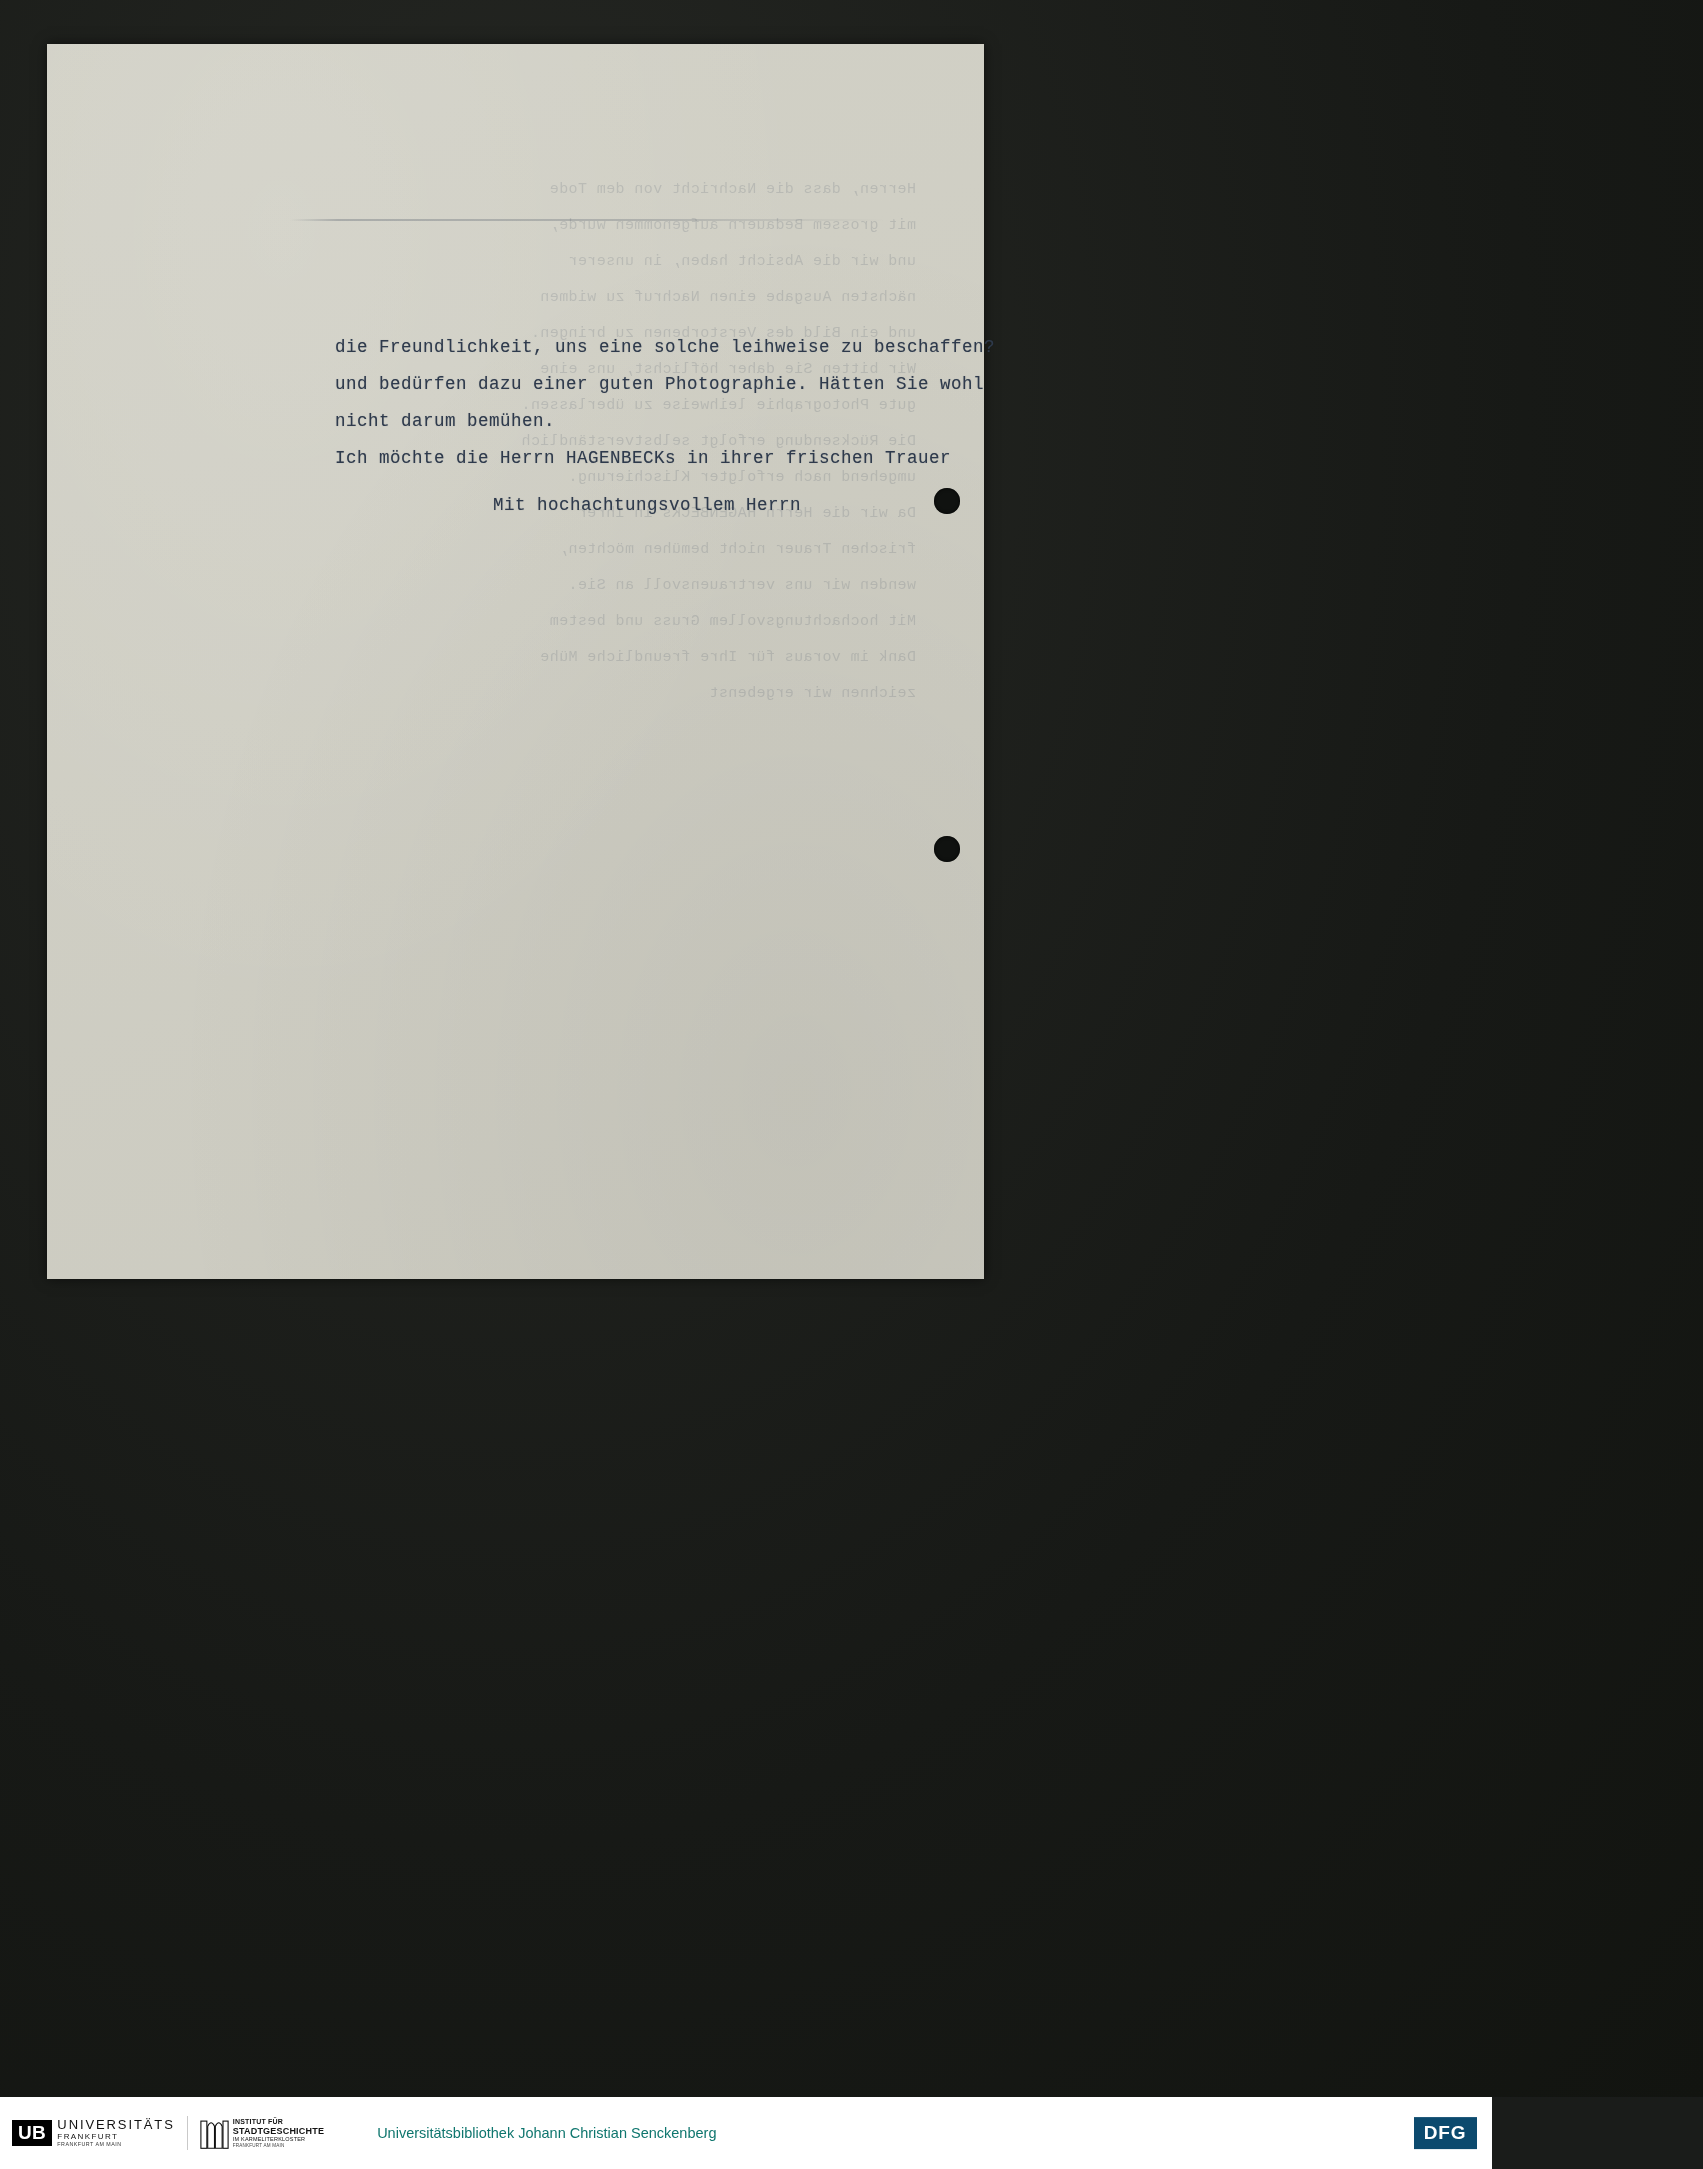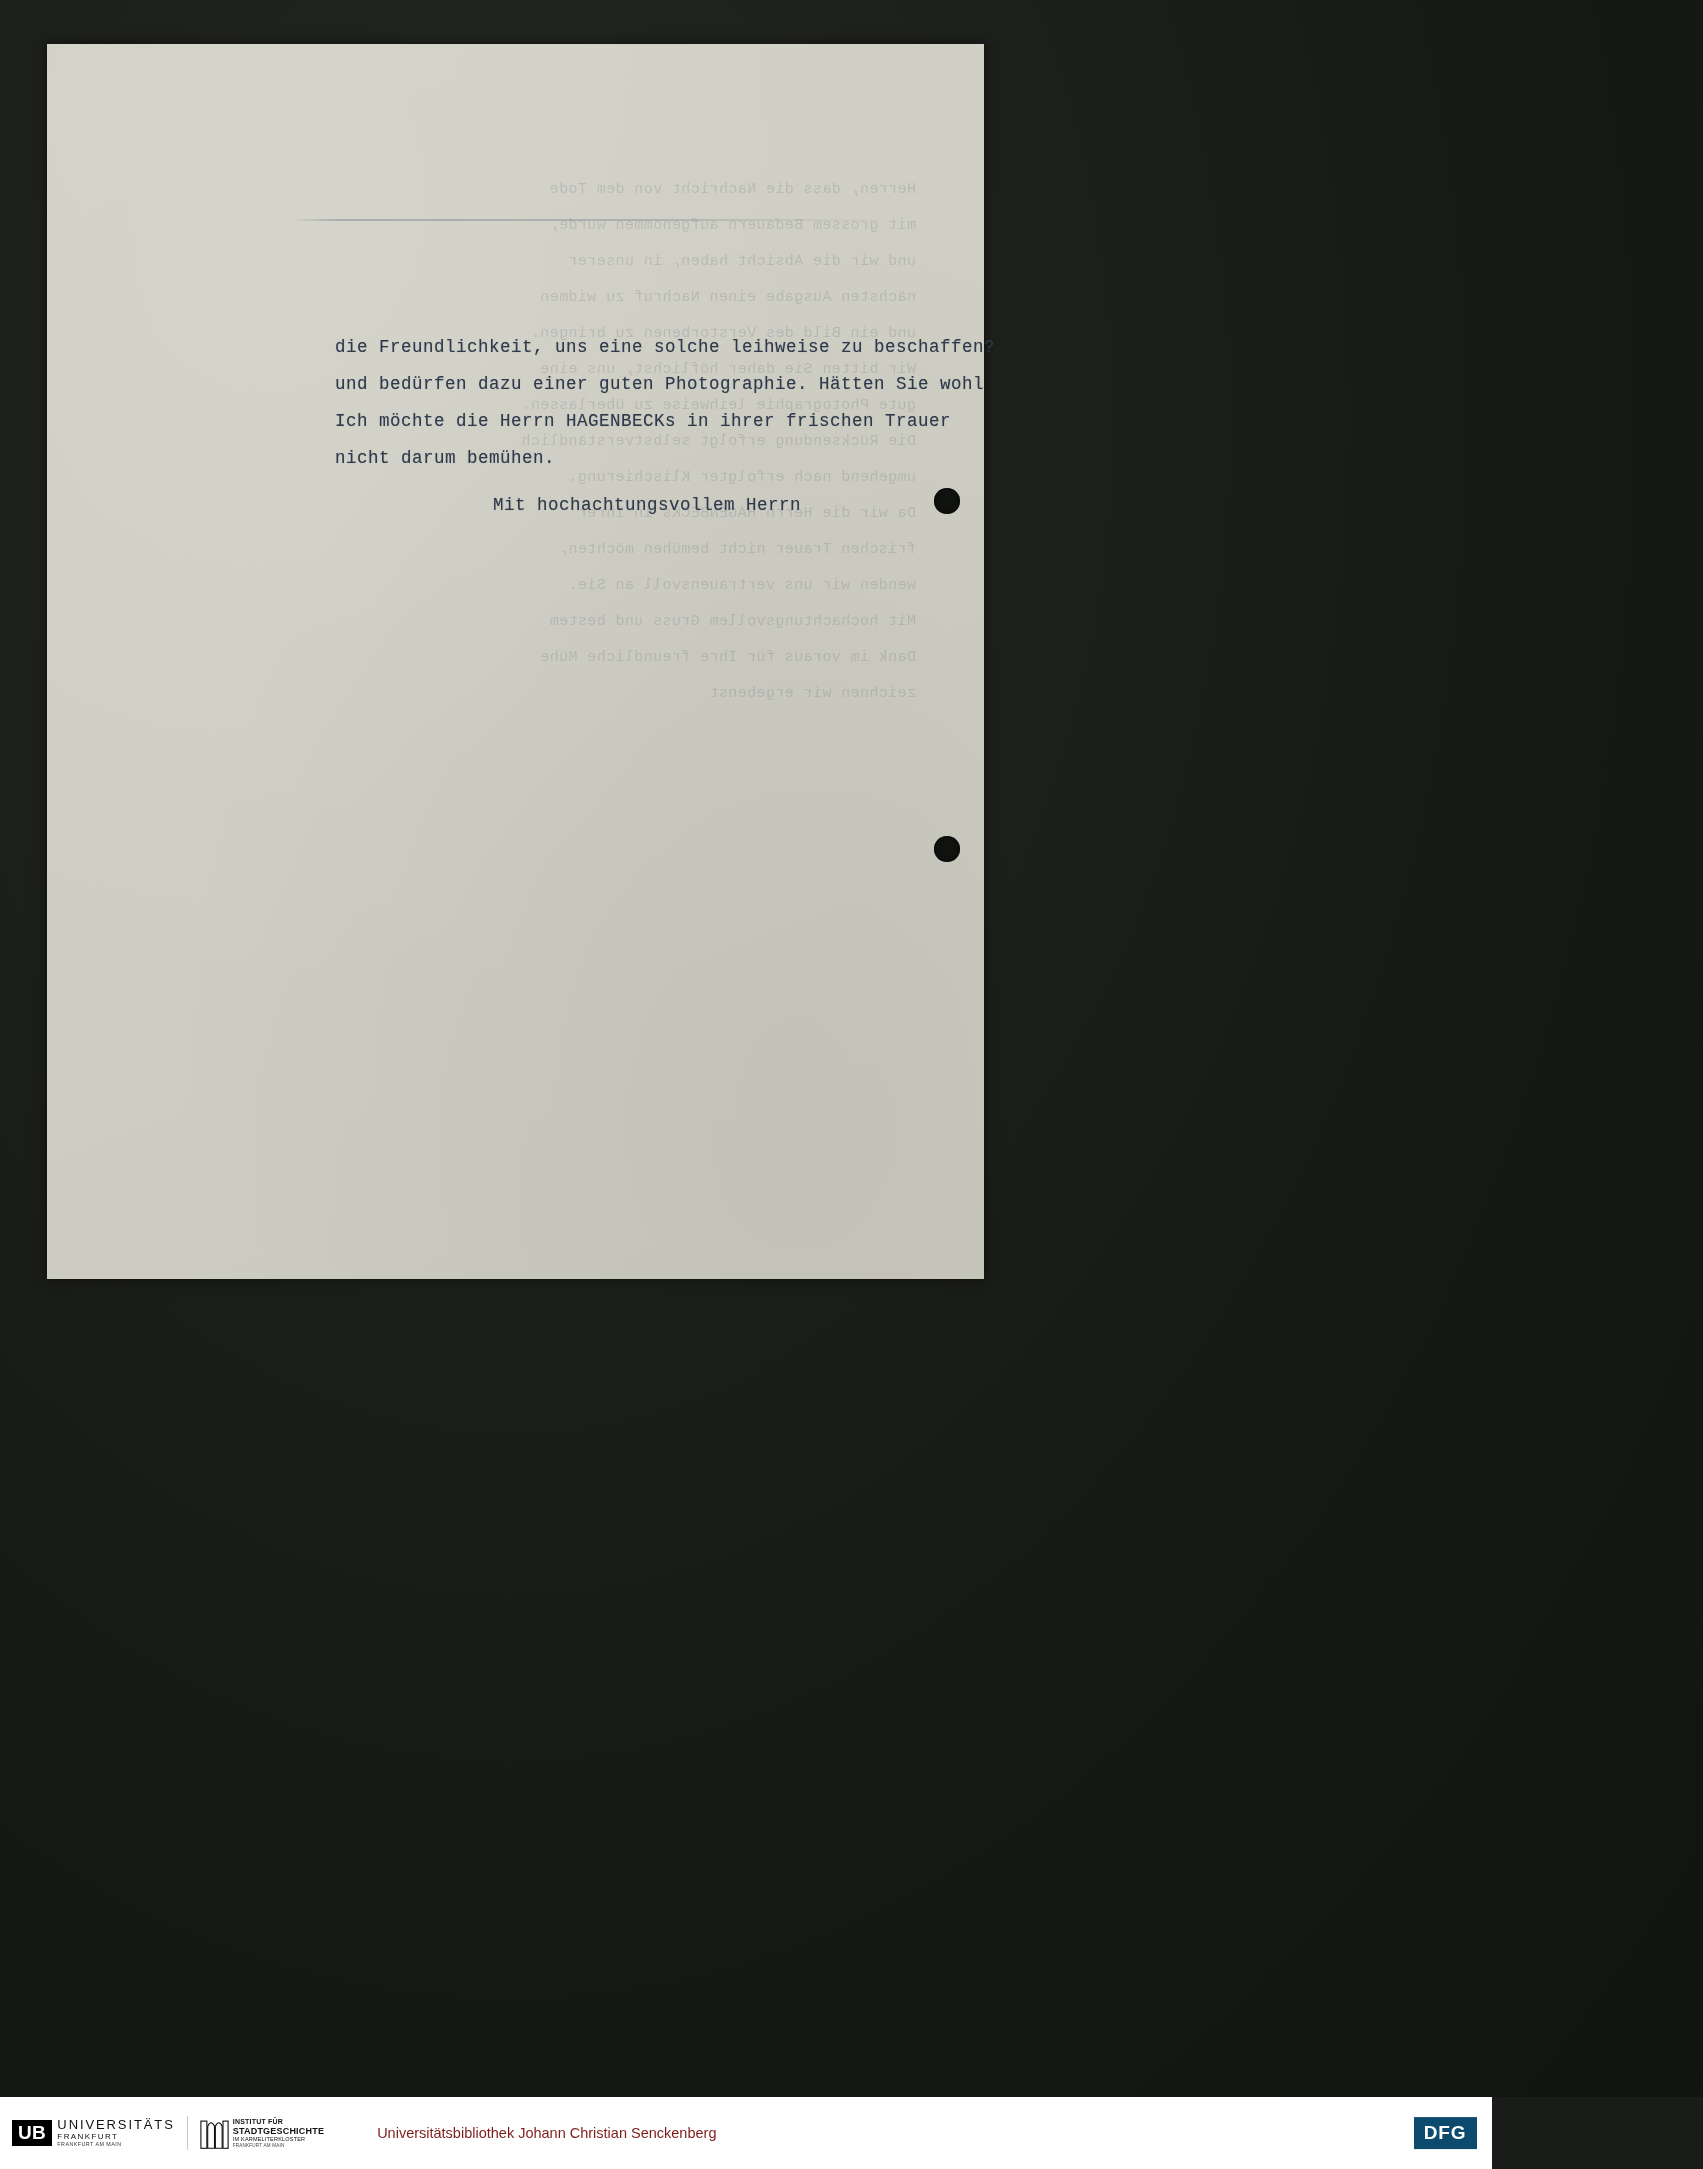--- a/index.html
+++ b/index.html
@@ -164,21 +164,21 @@
     position: relative;
   }
   .isg-text { line-height: 1.18; color: #111; }
   .isg-text .l1 { font-size: 7px; font-weight: bold; letter-spacing: 0.2px; }
   .isg-text .l2 { font-size: 9px; font-weight: bold; letter-spacing: 0.2px; }
   .isg-text .l3 { font-size: 5.5px; letter-spacing: 0.2px; }
   .isg-text .l4 { font-size: 4.6px; letter-spacing: 0.2px; color:#444; }
 
   #footer-credit {
     font-size: 14.5px;
-    color: #7f1d1d;
+    color: #0f766e;
     margin-left: 53px;
   }
   #dfg-logo {
     position: absolute;
     right: 15.3px;
     top: 50%;
     transform: translateY(-50%);
     background: #0c4a6e;
     color: #fff;
     font-weight: bold;
@@ -209,22 +209,22 @@
 wenden wir uns vertrauensvoll an Sie.
 Mit hochachtungsvollem Gruss und bestem
 Dank im voraus für Ihre freundliche Mühe
 zeichnen wir ergebenst</div>
 
     <div id="top-rule"></div>
 
     <div id="typed-block">
       <div class="line">die Freundlichkeit, uns eine solche leihweise zu beschaffen?</div>
       <div class="line">und bedürfen dazu einer guten Photographie. Hätten Sie wohl</div>
+      <div class="line">nicht darum bemühen.</div>
       <div class="line">Ich möchte die Herrn HAGENBECKs in ihrer frischen Trauer</div>
-      <div class="line">nicht darum bemühen.</div>
       <div class="closing">Mit hochachtungsvollem Herrn</div>
     </div>
 
   </div>
 
   <div class="punch-hole" id="punch-hole-top"></div>
   <div class="punch-hole" id="punch-hole-bottom"></div>
 
 </div>
 

